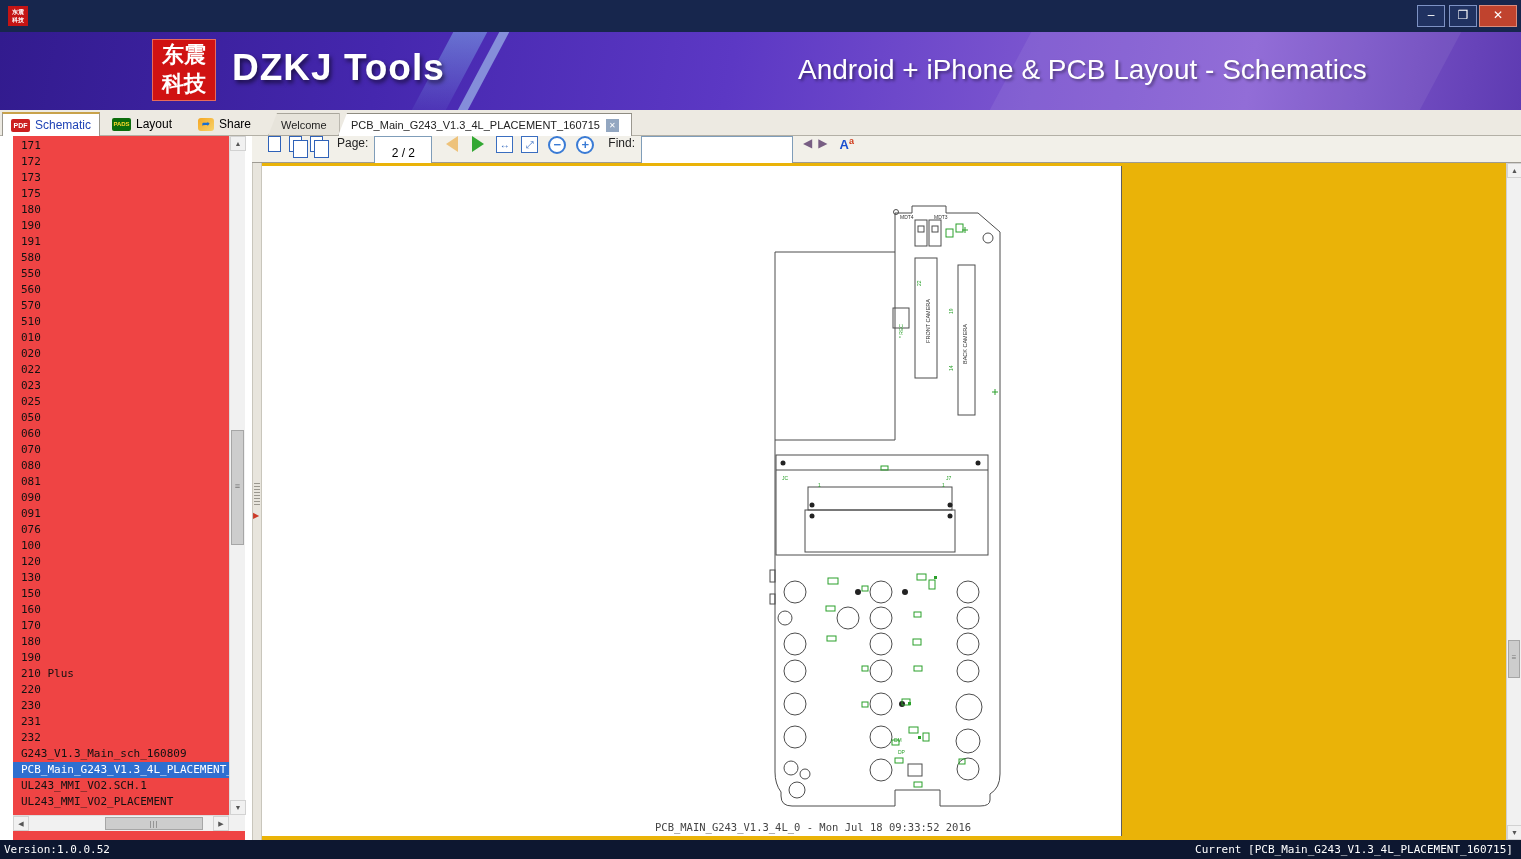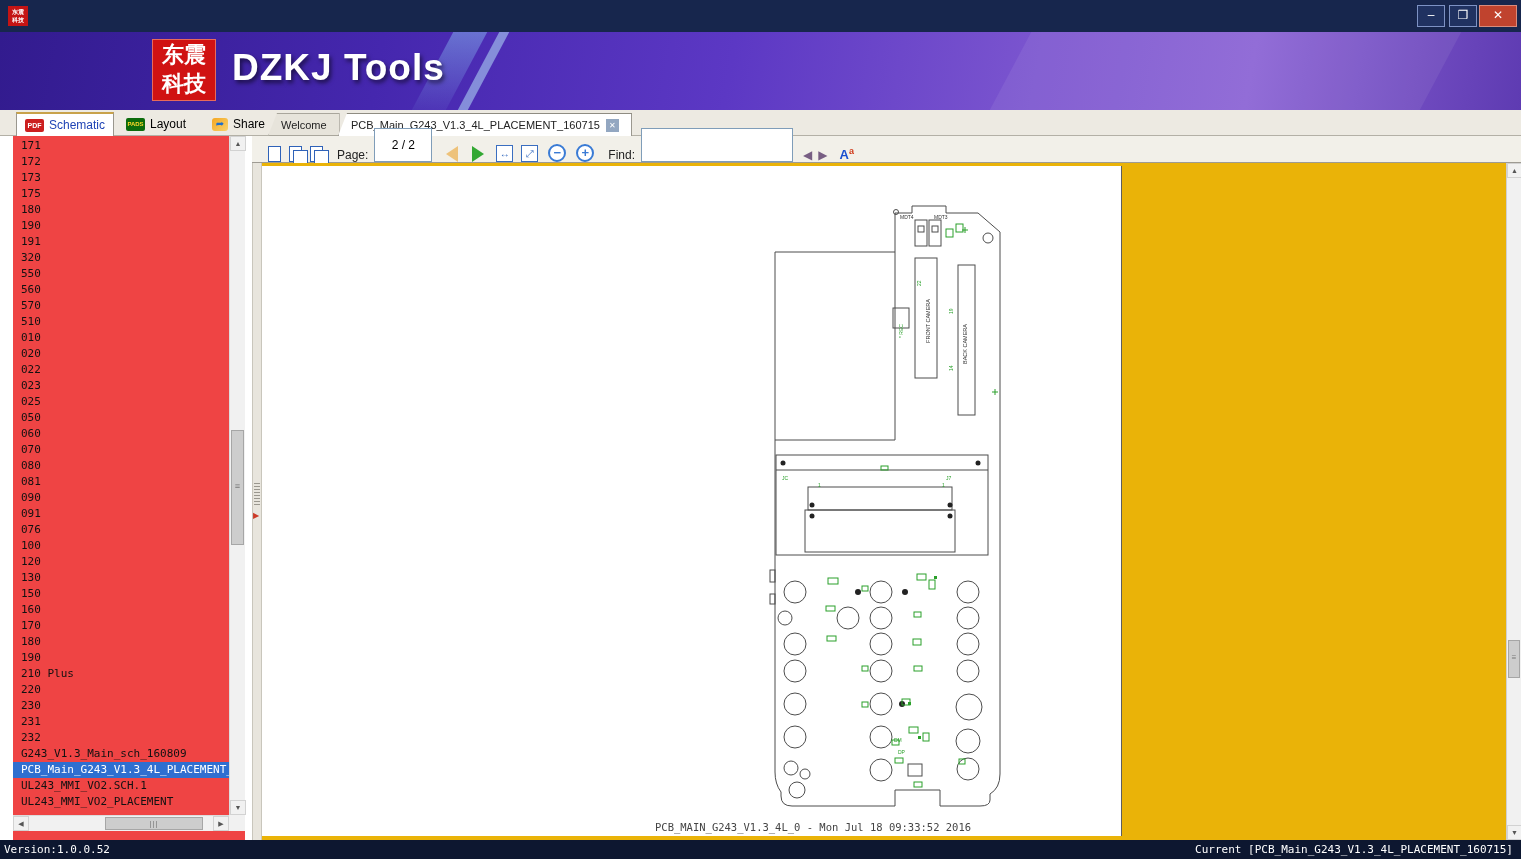--- a/index.html
+++ b/index.html
@@ -30,38 +30,38 @@
           font-weight:bold; text-align:center; font-size:22px; line-height:29px; border:1px solid #e86a5a; }
   .app-name { position:absolute; left:232px; top:15px; font-size:37px; font-weight:bold; color:#fff;
           letter-spacing:1px; text-shadow:2px 3px 4px rgba(0,0,0,.55); }
   .tagline { position:absolute; left:798px; top:22px; font-size:28px; color:#fff;
           text-shadow:2px 2px 3px rgba(0,0,0,.4); }
 
   
   .tabbar { position:absolute; left:0; top:110px; width:100%; height:26px; background:#edeae2;
             border-bottom:1px solid #b3b0a6; }
   .tool-tab { position:absolute; top:2px; height:24px; display:flex; align-items:center; gap:5px;
-            padding:0 8px; font-size:12px; white-space:nowrap; cursor:default;margin-left:14px; }
+            padding:0 8px; font-size:12px; white-space:nowrap; cursor:default; }
   .tool-tab.active { background:#fff; border:1px solid #9a978e; border-bottom:none; border-top:2px solid #c8a24a; color:#1f43b5; }
   .badge { width:19px; height:13px; border-radius:2px; color:#fff; font-size:7px; font-weight:bold;
             text-align:center; line-height:13px; flex:none; }
   .badge-pdf { background:#cc1f1f; }
   .badge-pads { background:#0c6c0c; color:#ffd92a; font-size:6px; }
   .badge-share { width:16px; height:13px; border-radius:3px; background:linear-gradient(135deg,#f5a623,#f7d36b);
             color:#1a6fd0; font-size:10px; line-height:12px; text-align:center; flex:none; }
   .doc-tab { position:absolute; top:3px; height:23px; display:flex; align-items:center; gap:6px;
             padding:0 12px; font-size:11px; white-space:nowrap; color:#222;
             background:#e7e4db; border:1px solid #a9a69c; clip-path:polygon(9px 0,100% 0,100% 100%,0 100%); cursor:default; }
   .doc-tab.active { background:#fff; border-color:#8f8c82; border-bottom:none; }
   .tab-close { width:13px; height:13px; background:#93a7c1; color:#fff; font-size:8px; line-height:13px;
             text-align:center; flex:none; cursor:default; }
 
   
   .toolbar { position:absolute; left:252px; right:0; top:136px; height:27px; background:#f2f0e9;
-             border-bottom:1px solid #9e9b93; display:flex; align-items:flex-end; padding-left:14px; }
+             border-bottom:1px solid #9e9b93; display:flex; align-items:flex-start; padding-left:14px; }
   .tb-label { font-size:12px; color:#222; margin-left:14px; }
   .tb-pageicon { width:13px; height:16px; border:1px solid #2f62b8; background:#fff; position:relative; margin-left:8px; }
   .tb-pageicon.double::after { content:""; position:absolute; left:3px; top:3px; width:13px; height:16px;
              border:1px solid #2f62b8; background:#fff; }
   .tb-input { height:34px; border:1px solid #7f9db9; font-size:12px; font-family:"Liberation Sans",sans-serif; padding:0 3px; }
   .tb-page-input { width:58px; text-align:center; margin-left:6px; }
   .tb-prev { width:0; height:0; border:8px solid transparent; border-left:none;
              border-right:12px solid #eec27a; margin-left:14px; }
   .tb-next { width:0; height:0; border:8px solid transparent; border-right:none;
              border-left:12px solid #33a833; margin-left:14px; }
@@ -139,20 +139,21 @@
 
   <div class="banner">
     <div class="streak1"></div>
     <div class="streak2"></div>
     <div class="streak3"></div>
     <div class="logo">
       <div>东震</div>
       <div>科技</div>
     </div>
     <div class="app-name">DZKJ Tools</div>
+    <div class="tagline">Android + iPhone &amp; PCB Layout - Schematics</div>
   </div>
 
   <div class="tabbar">
     <div class="tool-tab active" style="left:2px;">
       <span class="badge badge-pdf">PDF</span>
       <span>Schematic</span>
     </div>
     <div class="tool-tab" style="left:104px;">
       <span class="badge badge-pads">PADS</span>
       <span>Layout</span>
@@ -192,21 +193,21 @@
   <div class="sidebar">
     <div class="file-list">
 
     <div class="file-item">171</div>
         <div class="file-item">172</div>
         <div class="file-item">173</div>
         <div class="file-item">175</div>
         <div class="file-item">180</div>
         <div class="file-item">190</div>
         <div class="file-item">191</div>
-        <div class="file-item">320</div>
+        <div class="file-item">580</div>
         <div class="file-item">550</div>
         <div class="file-item">560</div>
         <div class="file-item">570</div>
         <div class="file-item">510</div>
         <div class="file-item">010</div>
         <div class="file-item">020</div>
         <div class="file-item">022</div>
         <div class="file-item">023</div>
         <div class="file-item">025</div>
         <div class="file-item">050</div>

